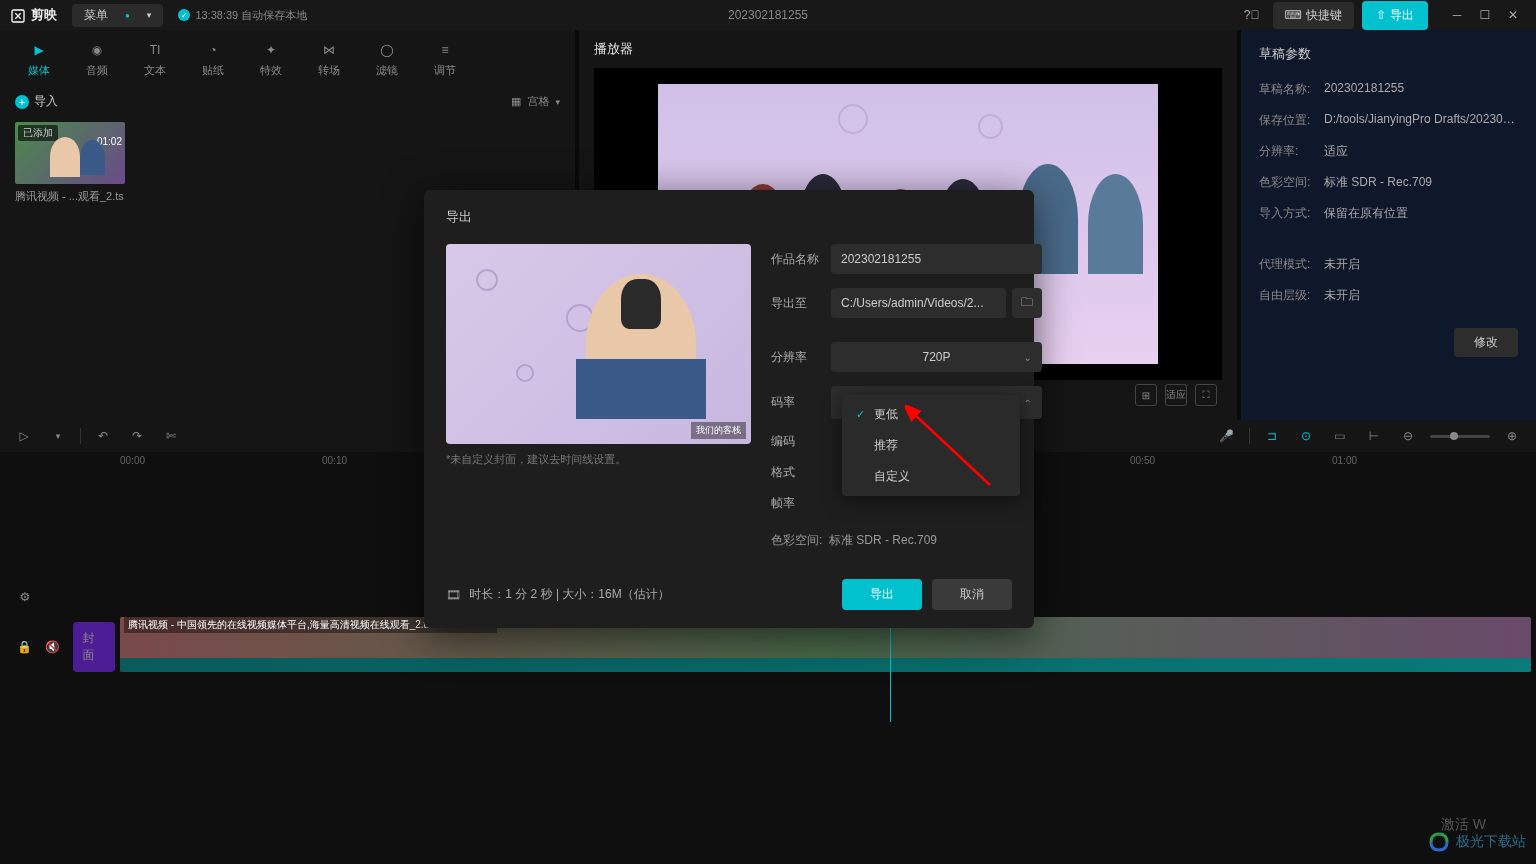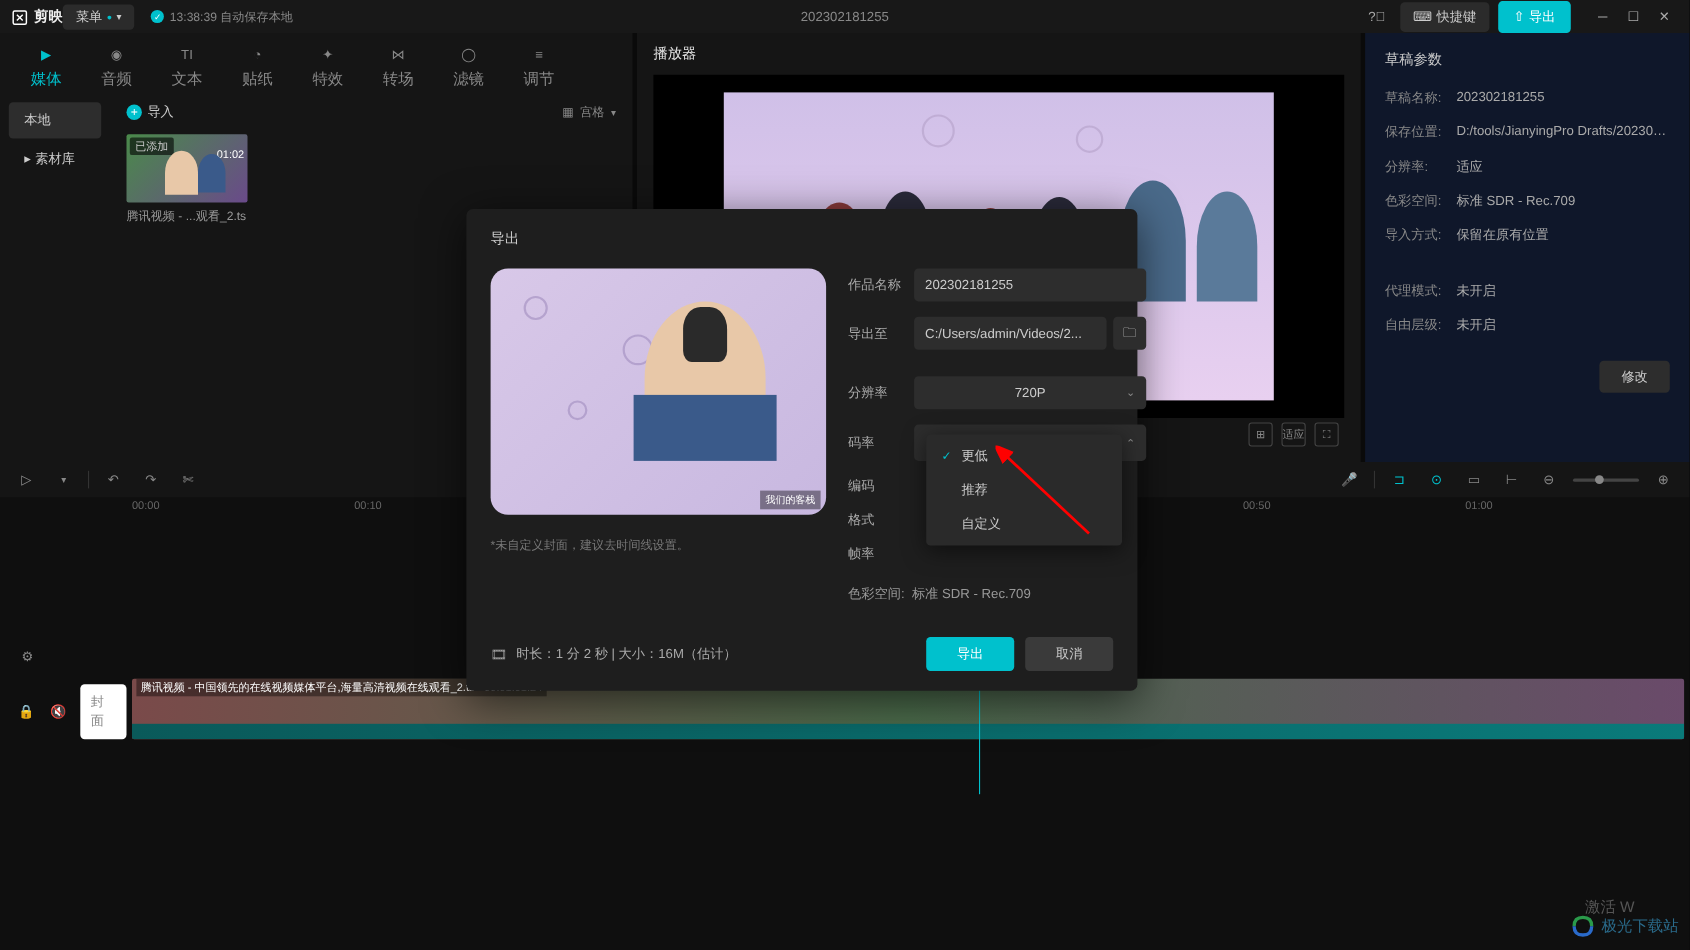--- a/index.html
+++ b/index.html
@@ -1,35 +1,35 @@
 <!DOCTYPE html>
 <html><head>
 <meta charset="utf-8">
 <style>
 *{margin:0;padding:0;box-sizing:border-box;font-family:"Microsoft YaHei",Arial,sans-serif;user-select:none}
 body{background:#0a0a0a;width:1536px;height:864px;overflow:hidden;position:relative;color:#ccc;font-size:12px}
 .titlebar{height:30px;background:#181818;display:flex;align-items:center;padding:0 10px;position:relative}
 .logo{display:flex;align-items:flex-end;gap:5px;font-size:13px;font-weight:bold;color:#eee}
 .logo svg{width:16px;height:16px}
-.menu-btn{background:#2b2b2b;padding:3px 12px;border-radius:4px;color:#ccc;font-size:12px;display:flex;align-items:center;gap:4px}
+.menu-btn{margin-left:15px;background:#2b2b2b;padding:3px 12px;border-radius:4px;color:#ccc;font-size:12px;display:flex;align-items:center;gap:17px}
 .autosave{margin-left:15px;color:#888;font-size:11px;display:flex;align-items:center;gap:5px}
 .autosave-dot{width:12px;height:12px;border-radius:50%;background:#00c1cd;display:flex;align-items:center;justify-content:center;color:#fff;font-size:8px}
 .title-center{position:absolute;left:50%;transform:translateX(-50%);color:#888;font-size:12px}
 .title-right{margin-left:auto;display:flex;align-items:center;gap:8px}
 .help-icon,.win-btn{width:26px;height:26px;display:flex;align-items:center;justify-content:center;color:#aaa;cursor:pointer}
 .shortcut-btn{background:#2b2b2b;padding:5px 12px;border-radius:4px;color:#ccc;display:flex;align-items:center;gap:4px}
 .export-btn{background:#00c1cd;padding:6px 14px;border-radius:4px;color:#fff;font-weight:500;display:flex;align-items:center;gap:4px}
 .win-controls{display:flex;gap:2px;margin-left:8px}
 .main{display:flex;height:390px}
 .left-panel{width:575px;background:#151515;display:flex;flex-direction:column}
 .tabs-row{height:55px;display:flex;padding:8px 20px 0;gap:20px}
 .tab{display:flex;flex-direction:column;align-items:center;gap:3px;color:#888;cursor:pointer;padding:2px 8px}
 .tab.active{color:#00c1cd}
 .tab-icon{width:20px;height:20px;display:flex;align-items:center;justify-content:center}
-.tab-label{font-size:14px}
+.tab-label{font-size:11px}
 .left-body{flex:1;display:flex}
 .sidebar{width:100px;padding:8px}
 .sidebar-item{padding:8px 14px;border-radius:4px;color:#ccc;font-size:12px;cursor:pointer;margin-bottom:2px}
 .sidebar-item.active{background:#2d2d2d}
 .content-area{flex:1;padding:8px 15px}
 .content-top{display:flex;align-items:center;gap:8px;margin-bottom:12px}
 .import-btn{color:#ccc;display:flex;align-items:center;gap:5px;cursor:pointer}
 .plus-circle{width:14px;height:14px;border-radius:50%;background:#00c1cd;color:#fff;display:flex;align-items:center;justify-content:center;font-size:11px}
 .view-opts{margin-left:auto;color:#888;display:flex;align-items:center;gap:6px;font-size:11px}
 .clip-thumb{width:110px;position:relative}
@@ -52,32 +52,32 @@
 .timeline-area{height:444px;background:#0f0f0f;display:flex;flex-direction:column}
 .tl-toolbar{height:32px;background:#151515;display:flex;align-items:center;padding:0 12px;gap:10px;color:#888}
 .tl-tool{width:24px;height:24px;display:flex;align-items:center;justify-content:center;cursor:pointer}
 .tl-right-tools{margin-left:auto;display:flex;gap:10px;align-items:center}
 .tl-ruler{height:20px;position:relative;color:#666;font-size:10px}
 .tl-tick{position:absolute;top:3px}
 .tl-tracks{flex:1;position:relative;padding-top:10px}
 .tl-sidebar{position:absolute;left:0;top:10px;width:115px}
 .tl-side-row{height:50px;display:flex;align-items:center;gap:10px;padding-left:15px;color:#888}
 .tl-side-icon{width:20px;height:20px;display:flex;align-items:center;justify-content:center}
-.cover-label{background:#ffffff;padding:8px 10px;border-radius:4px;font-size:12px}
+.cover-label{background:#4c1d95;padding:8px 10px;border-radius:4px;font-size:12px}
 .tl-clip{position:absolute;left:120px;top:145px;right:5px;height:55px;background:linear-gradient(90deg,#7a4a4a,#4a6a4a,#6a4a6a);border-radius:2px;overflow:hidden}
 .tl-clip-label{position:absolute;top:0;left:4px;font-size:10px;color:#fff;background:rgba(0,0,0,.4);padding:1px 4px}
 .tl-audio{position:absolute;bottom:0;left:0;right:0;height:14px;background:linear-gradient(90deg,#0a5a5a,#0a7a7a)}
 .playhead{position:absolute;left:890px;top:0;width:1px;height:250px;background:#00c1cd}
 .playhead-head{position:absolute;top:-2px;left:-5px;width:11px;height:12px;background:#00c1cd;clip-path:polygon(0 0,100% 0,100% 60%,50% 100%,0 60%)}
 
 .dialog{position:absolute;left:424px;top:190px;width:610px;background:#1e1e1e;border-radius:6px;padding:18px 22px;box-shadow:0 8px 40px rgba(0,0,0,.6);z-index:100}
 .dialog-title{font-size:13px;color:#ccc;margin-bottom:18px}
 .dialog-body{display:flex;gap:20px}
 .dialog-left{width:305px}
-.dialog-preview{width:305px;height:224px;background:linear-gradient(135deg,#d8c8e8,#c8b8e0);border-radius:16px;margin-bottom:20px;position:relative;overflow:hidden}
+.dialog-preview{width:305px;height:200px;background:linear-gradient(135deg,#d8c8e8,#c8b8e0);border-radius:4px;margin-bottom:8px;position:relative;overflow:hidden}
 .dialog-hint{font-size:11px;color:#777}
 .dialog-right{flex:1}
 .form-row{display:flex;align-items:center;margin-bottom:14px;font-size:12px}
 .form-label{width:60px;color:#aaa}
 .form-input{flex:1;background:#2d2d2d;border:none;padding:8px 10px;border-radius:4px;color:#ccc;font-size:12px}
 .form-select{flex:1;background:#2d2d2d;padding:8px 10px;border-radius:4px;color:#ccc;text-align:center;position:relative;cursor:pointer}
 .form-select .chevron{position:absolute;right:10px;top:50%;transform:translateY(-50%);font-size:10px;color:#888}
 .folder-btn{width:30px;height:30px;background:#2d2d2d;border-radius:4px;margin-left:6px;display:flex;align-items:center;justify-content:center;cursor:pointer}
 .dropdown{position:absolute;background:#2a2a2a;border-radius:4px;width:178px;left:842px;top:395px;z-index:200;padding:4px 0;box-shadow:0 4px 20px rgba(0,0,0,.5)}
 .dd-item{padding:7px 14px;font-size:12px;color:#ccc;cursor:pointer;display:flex;align-items:center;gap:6px}
@@ -162,24 +162,20 @@
       <div class="tab">
           <div class="tab-icon">◯</div>
           <div class="tab-label">滤镜</div>
         </div>
       <div class="tab">
           <div class="tab-icon">≡</div>
           <div class="tab-label">调节</div>
         </div>
     </div>
     <div class="left-body">
-      <div class="sidebar">
-        <div class="sidebar-item active">本地</div>
-        <div class="sidebar-item"><span style="margin-right:4px">▸</span><span>素材库</span></div>
-      </div>
       <div class="content-area">
         <div class="content-top">
           <div class="import-btn">
             <span class="plus-circle">+</span>
             <span>导入</span>
           </div>
           <div class="view-opts">
             <span>▦</span>
             <span>宫格</span>
             <span style="font-size:9px">▾</span>

